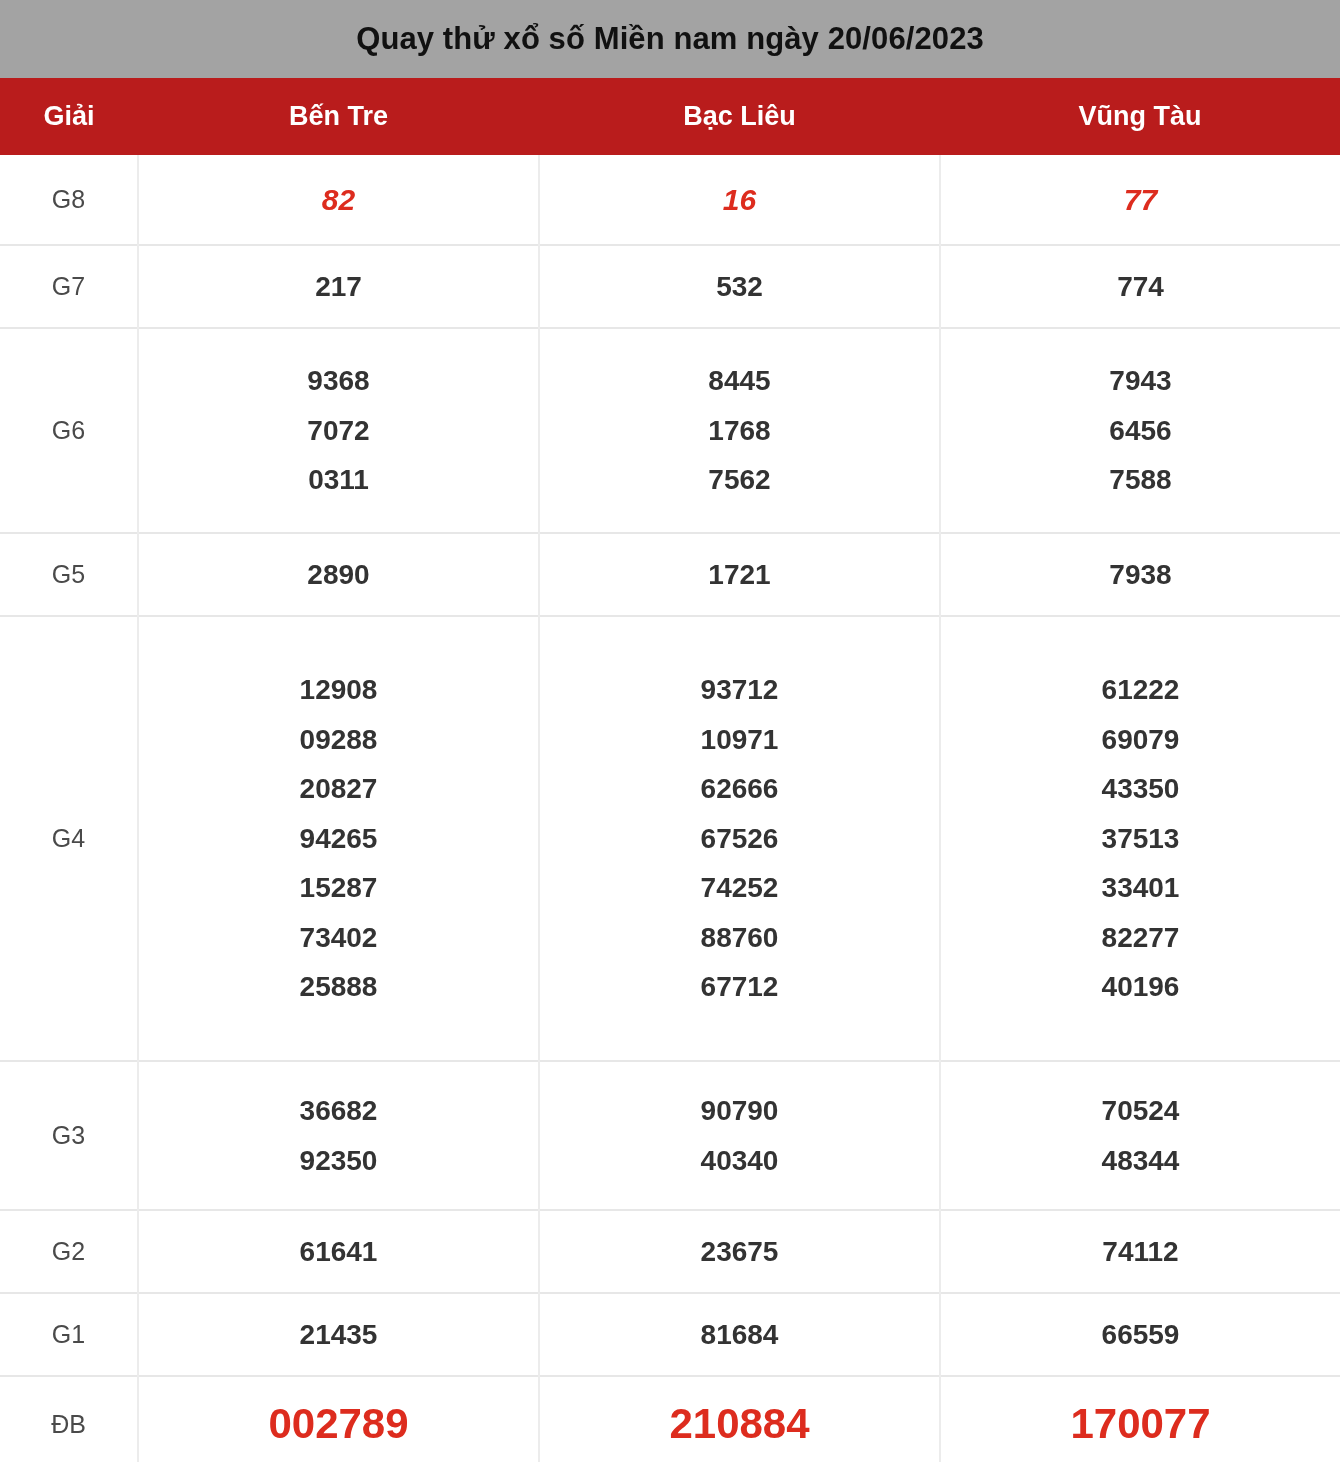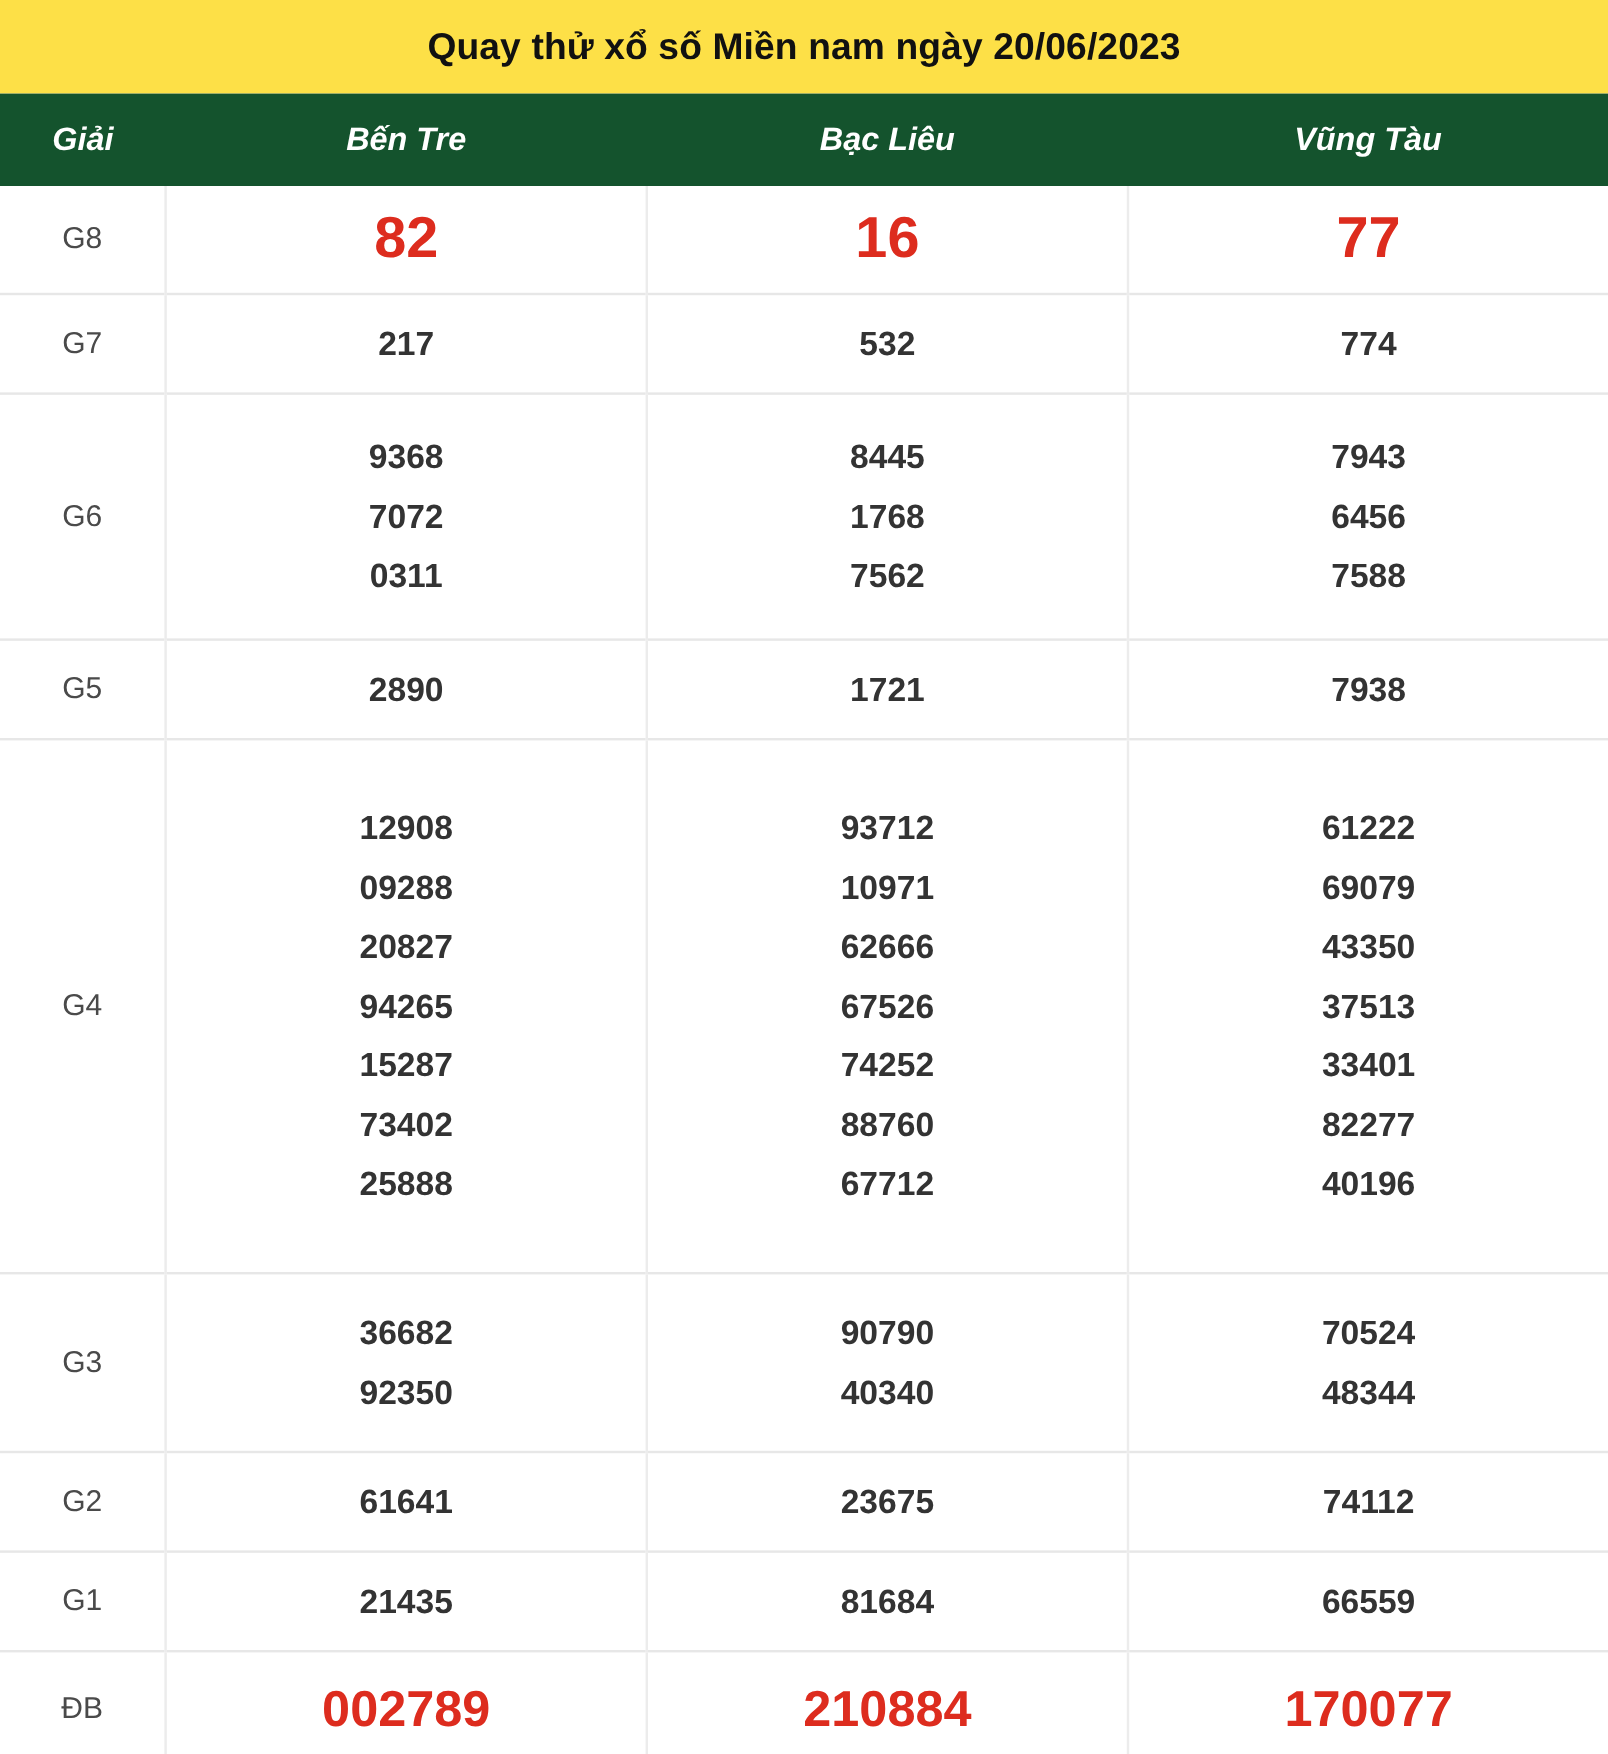--- a/index.html
+++ b/index.html
@@ -15,42 +15,41 @@
     height: 1462px;
     background: #ffffff;
     display: flex;
     flex-direction: column;
     overflow: hidden;
   }
 
   
   .title-bar {
     height: 78px;
-    background: #fde047;
+    background: #a3a3a3;
     display: flex;
     align-items: center;
     justify-content: center;
     flex: 0 0 78px;
     text-align: right;
   }
   .title-bar .title-text {
     color: #111111;
     font-size: 31px;
     font-weight: 700;
     letter-spacing: 0.1px;
     white-space: nowrap;
   }
 
   
   .header-row {
     height: 77px;
-    background: #14532d;
+    background: #b91c1c;
     display: flex;
     flex: 0 0 77px;
-    font-style: italic;
   }
   .header-row .hcell {
     display: flex;
     align-items: center;
     justify-content: center;
     color: #ffffff;
     font-size: 27px;
     font-weight: 700;
     white-space: nowrap;
   }
@@ -93,21 +92,21 @@
     font-size: 28px;
     font-weight: 700;
     line-height: 1.77;
   }
   .num-cell .num-line { display: block; white-space: nowrap; }
 
   
   .num-cell.hot {
     color: #dd2c1e;
   }
-  .row-g8 .num-cell { font-size: 48px; }
+  .row-g8 .num-cell { font-size: 30px; font-style: italic; }
   .row-db .num-cell { font-size: 42px; }
 
   .row-g8  { height: 90px; margin-left: 44px; }
   .row-g7  { height: 83px; }
   .row-g6  { height: 205px; }
   .row-g5  { height: 83px; }
   .row-g4  { height: 445px; }
   .row-g3  { height: 149px; }
   .row-g2  { height: 83px; }
   .row-g1  { height: 83px; }

